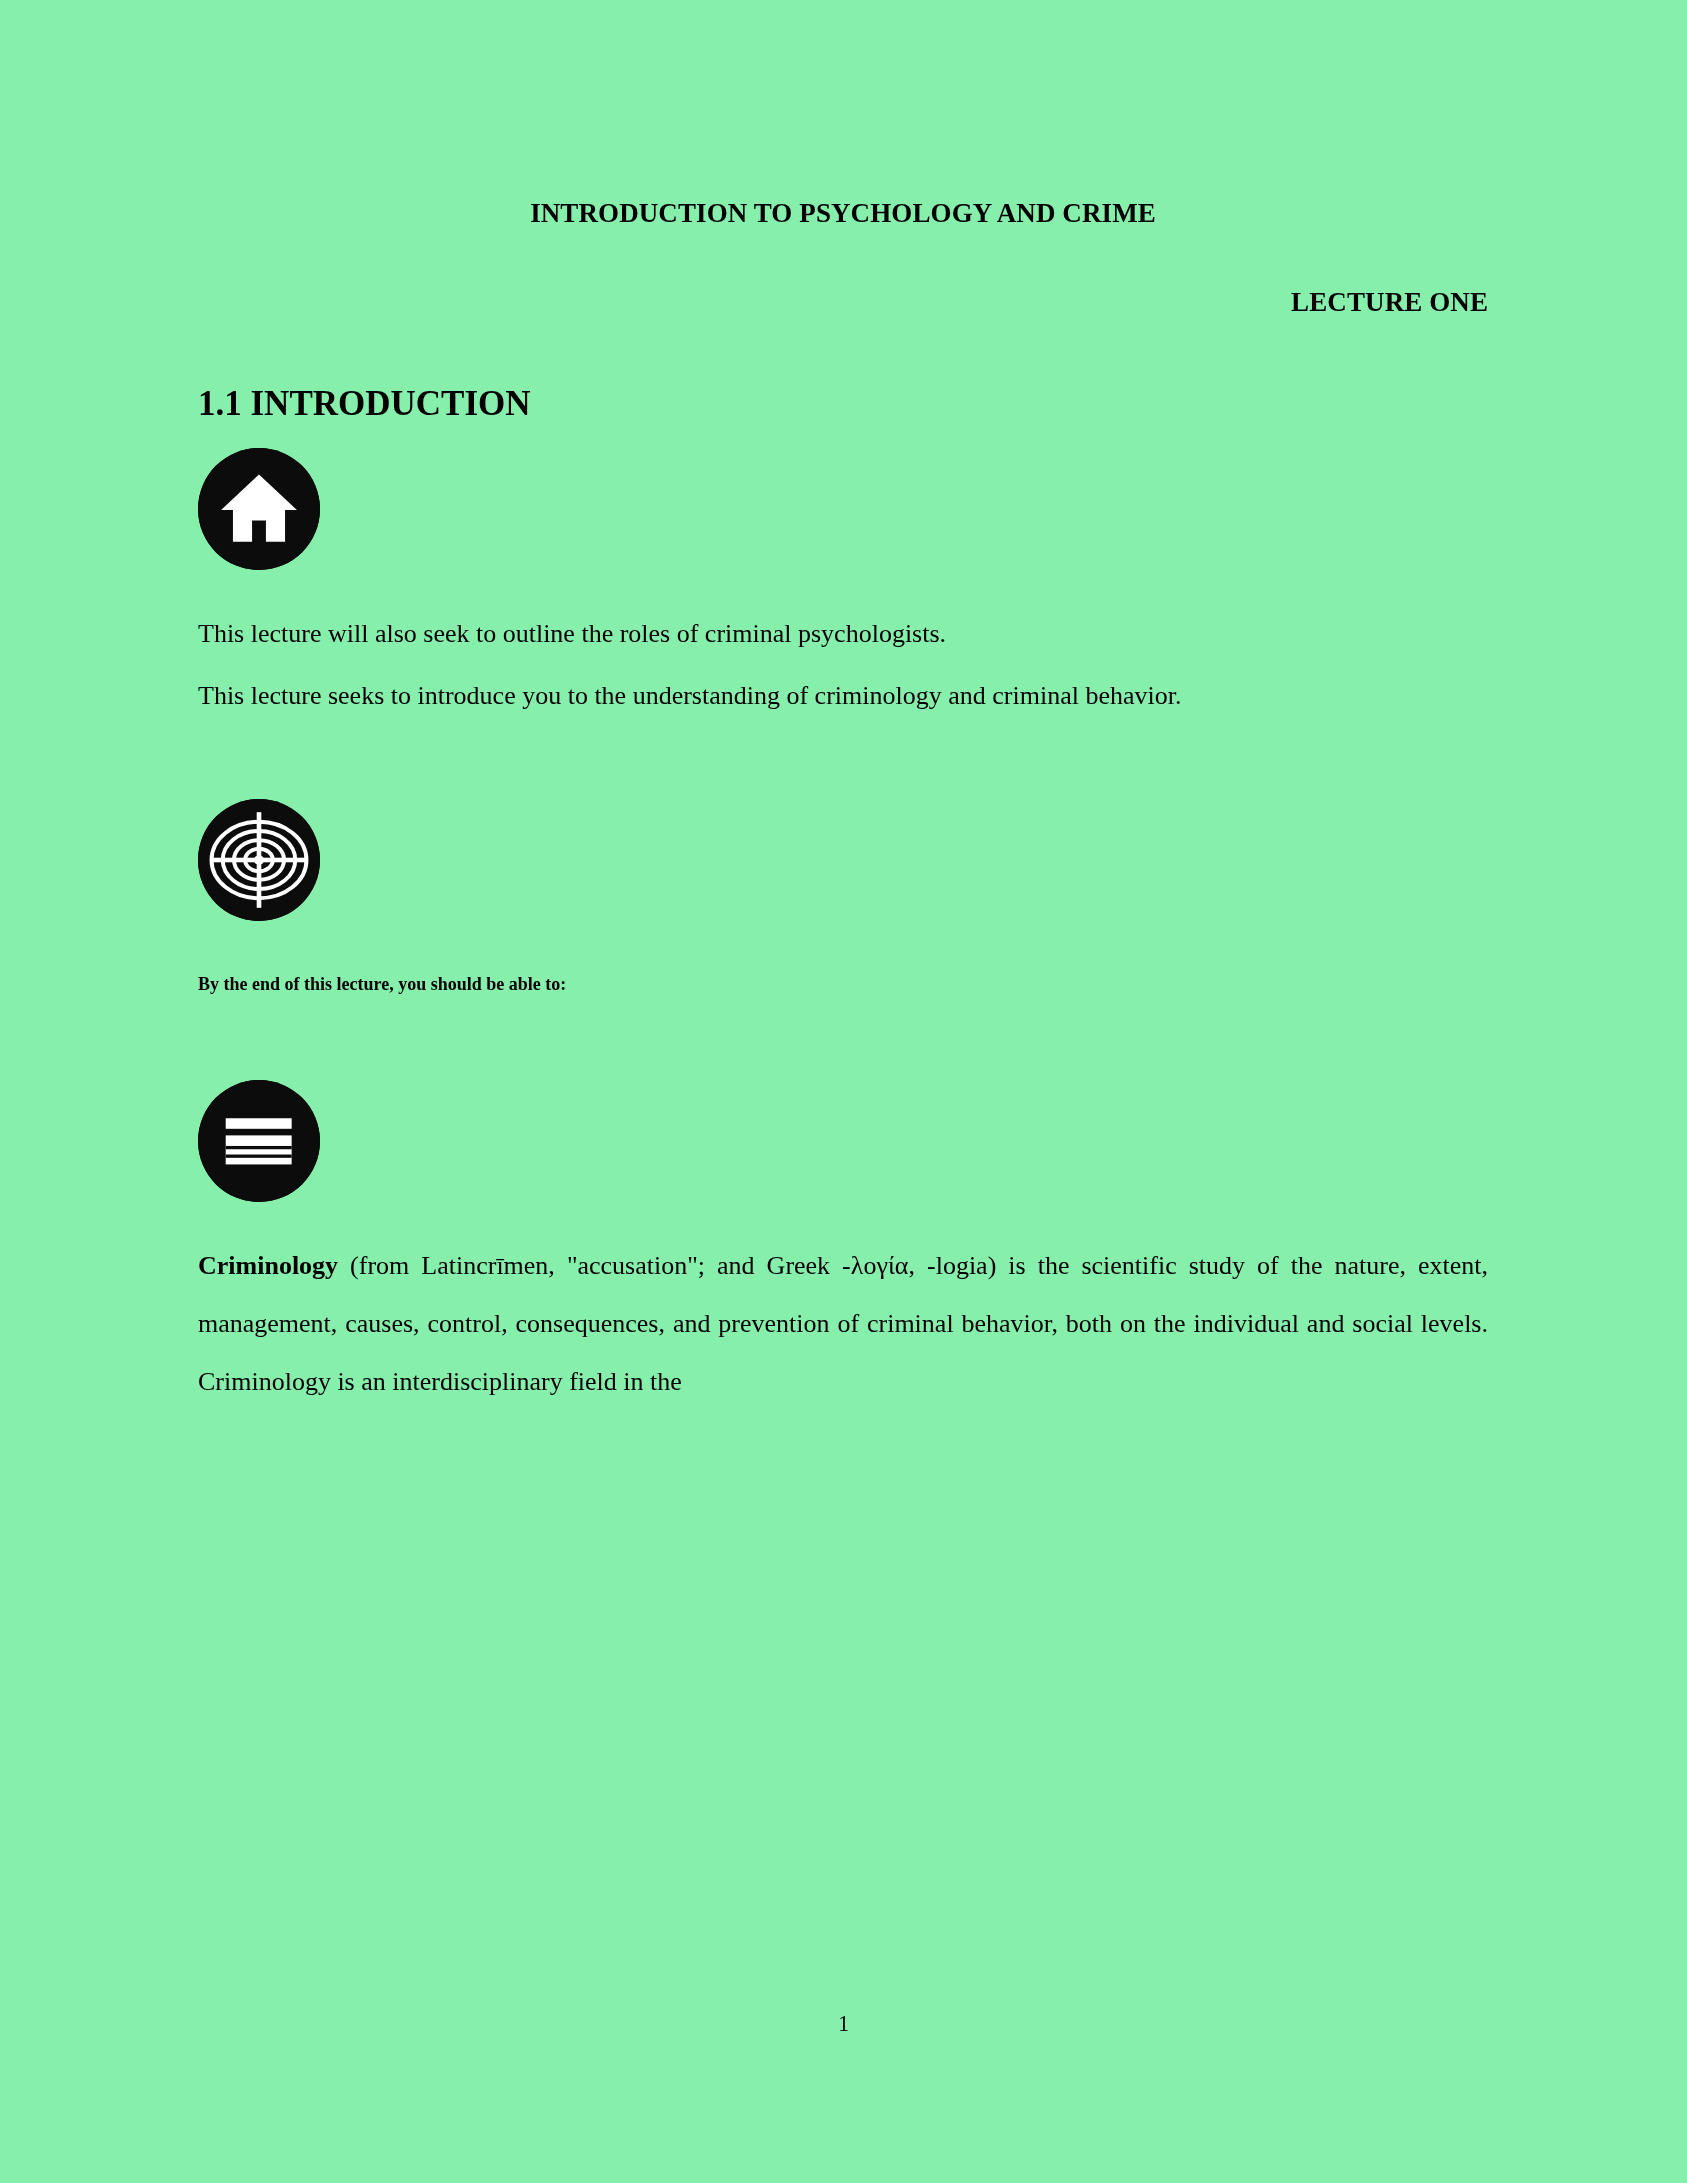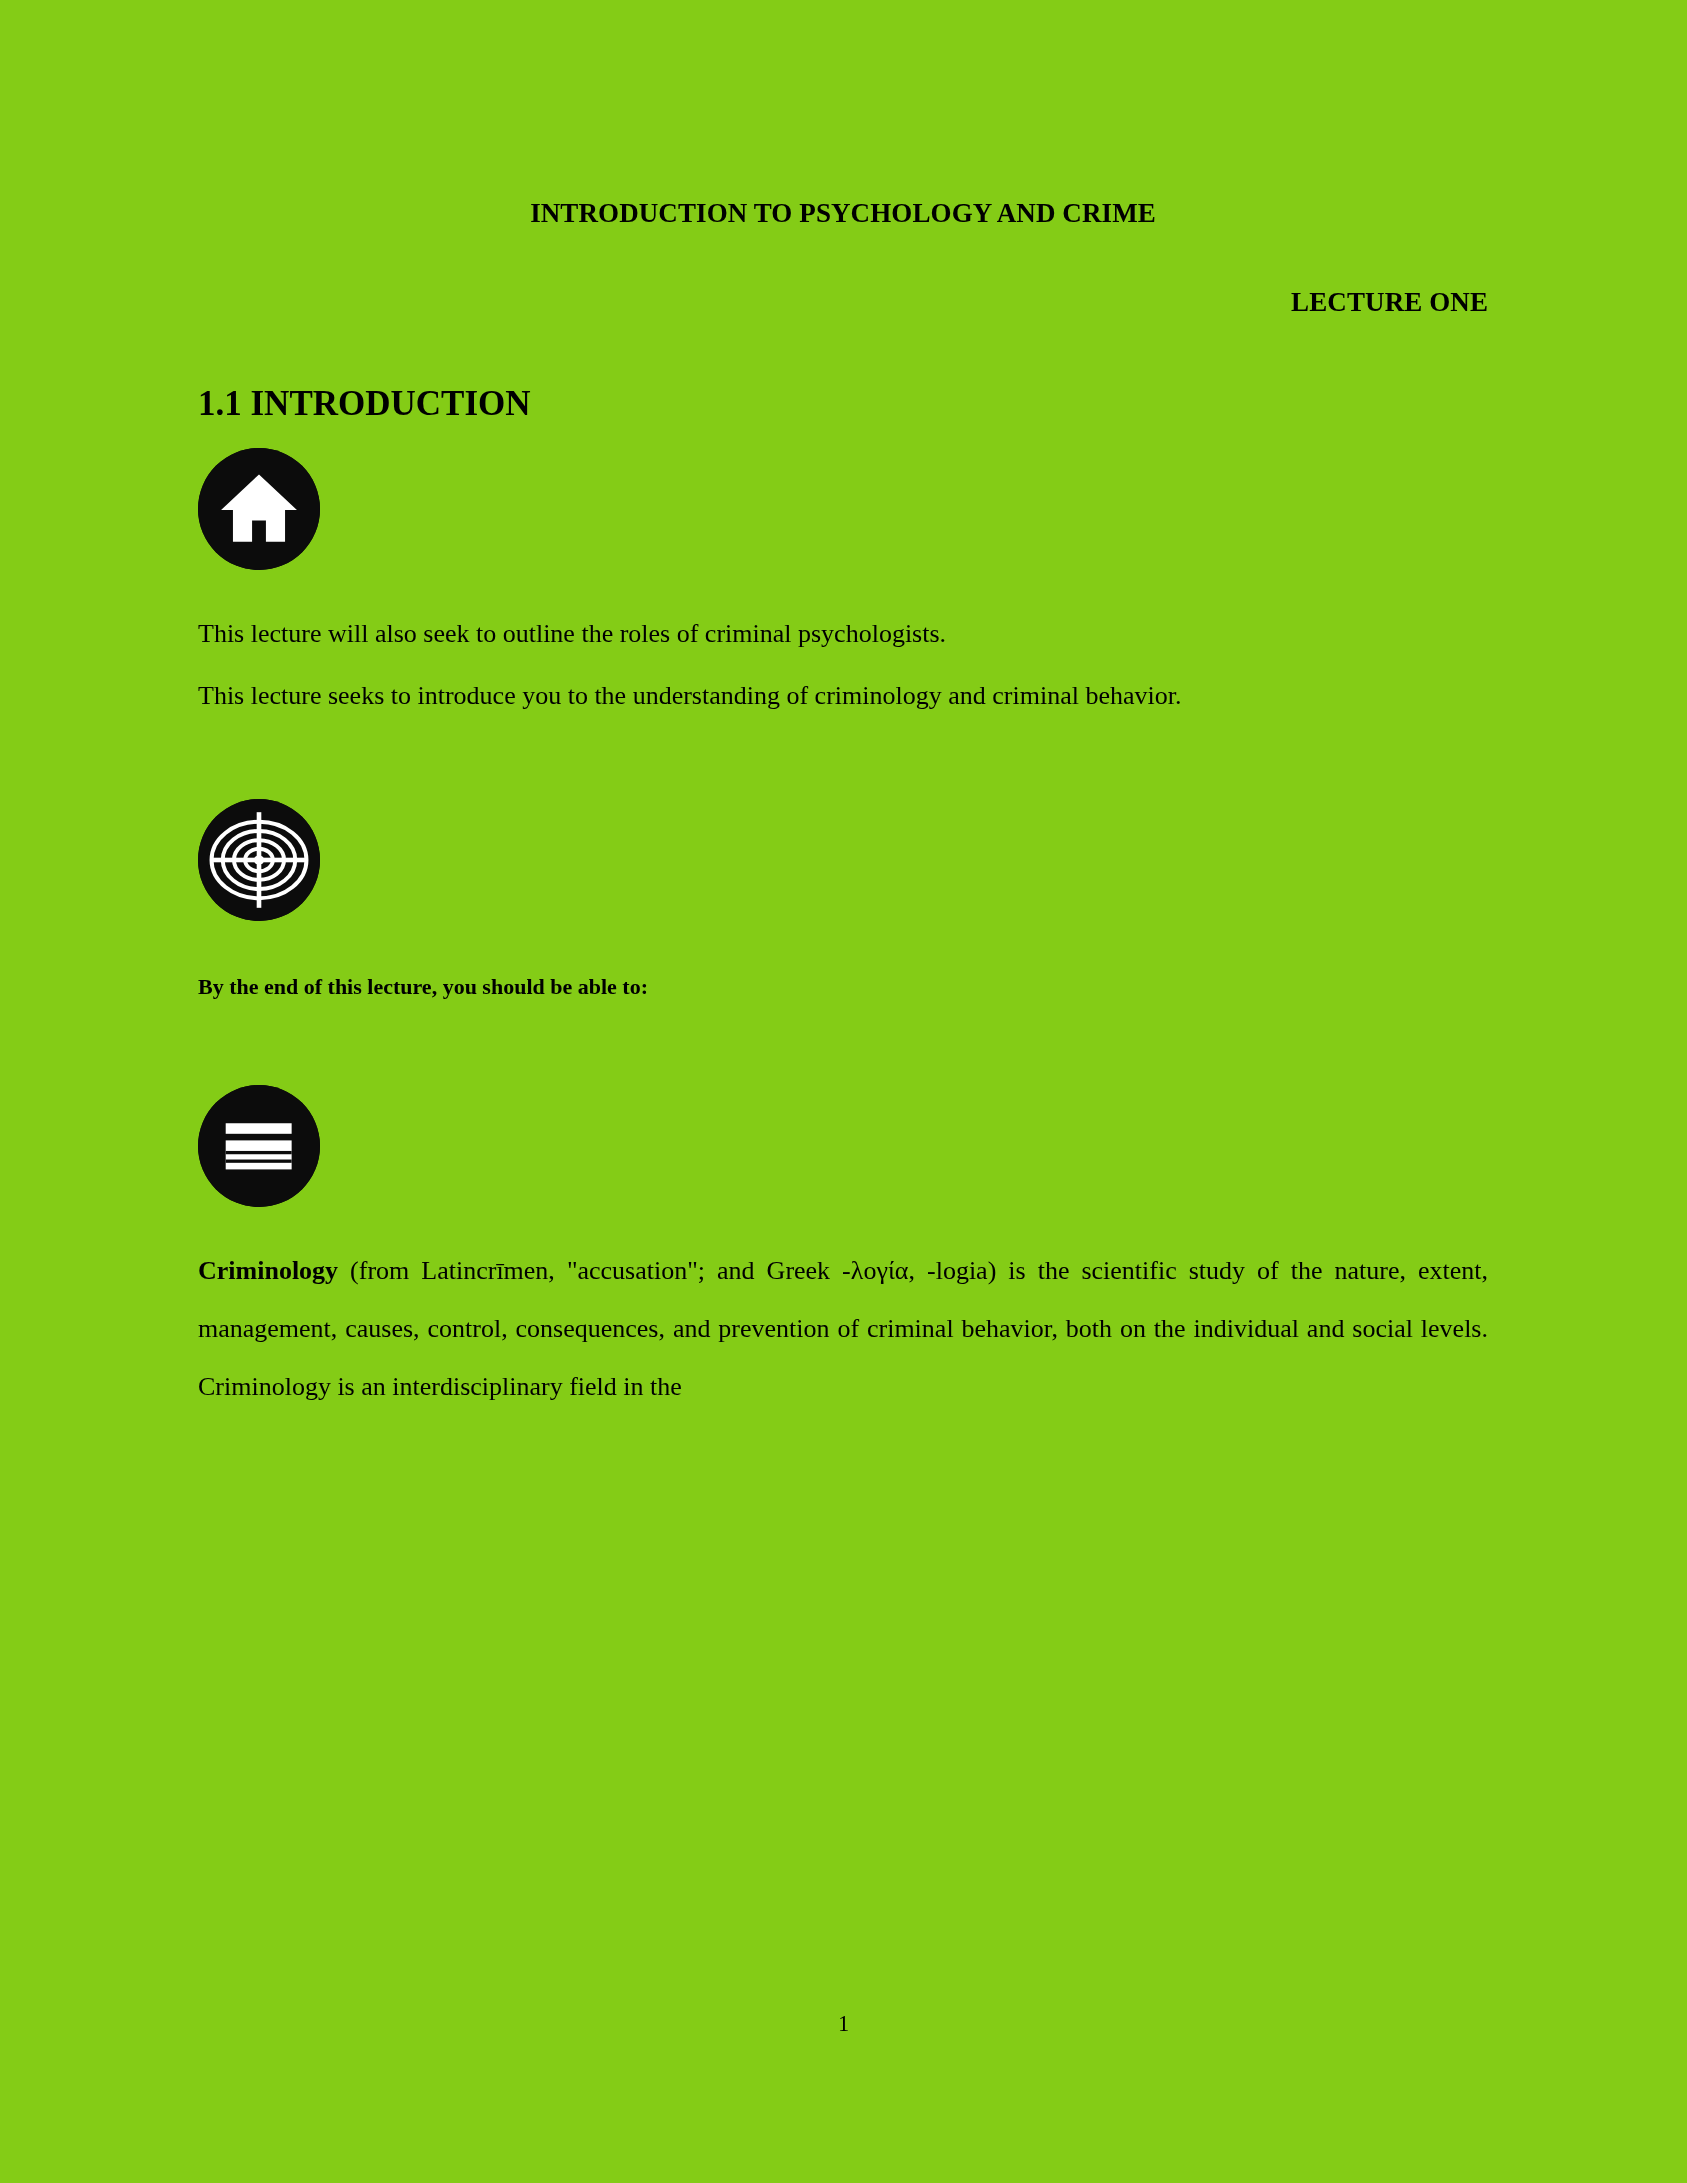--- a/index.html
+++ b/index.html
@@ -3,21 +3,21 @@
 <meta charset="utf-8">
 <style>
   html, body {
     margin: 0;
     padding: 0;
     background: #ffffff;
   }
   .page {
     width: 1687px;
     height: 2183px;
-    background: #84cc16;
+    background: #86efac;
     position: relative;
     box-sizing: border-box;
     font-family: "Liberation Serif", "DejaVu Serif", serif;
     color: #000000;
     overflow: hidden;
   }
   .content {
     position: absolute;
     left: 198px;
     top: 198px;
@@ -67,21 +67,21 @@
     margin: 0 0 4px 0;
   }
   .body-par.no-justify {
     text-align: left;
   }
   .bold-lead {
     font-weight: bold;
   }
   .objectives-intro {
     font-weight: bold;
-    font-size: 22px;
+    font-size: 18px;
     margin: 18.5px 0 14.6px 0;
   }
   ol.objectives {
     margin: 0 0 0 0;
     padding-left: 86px;
     font-size: 26px;
     line-height: 1.6;
   }
   ol.objectives li {
     margin-bottom: 29px;

